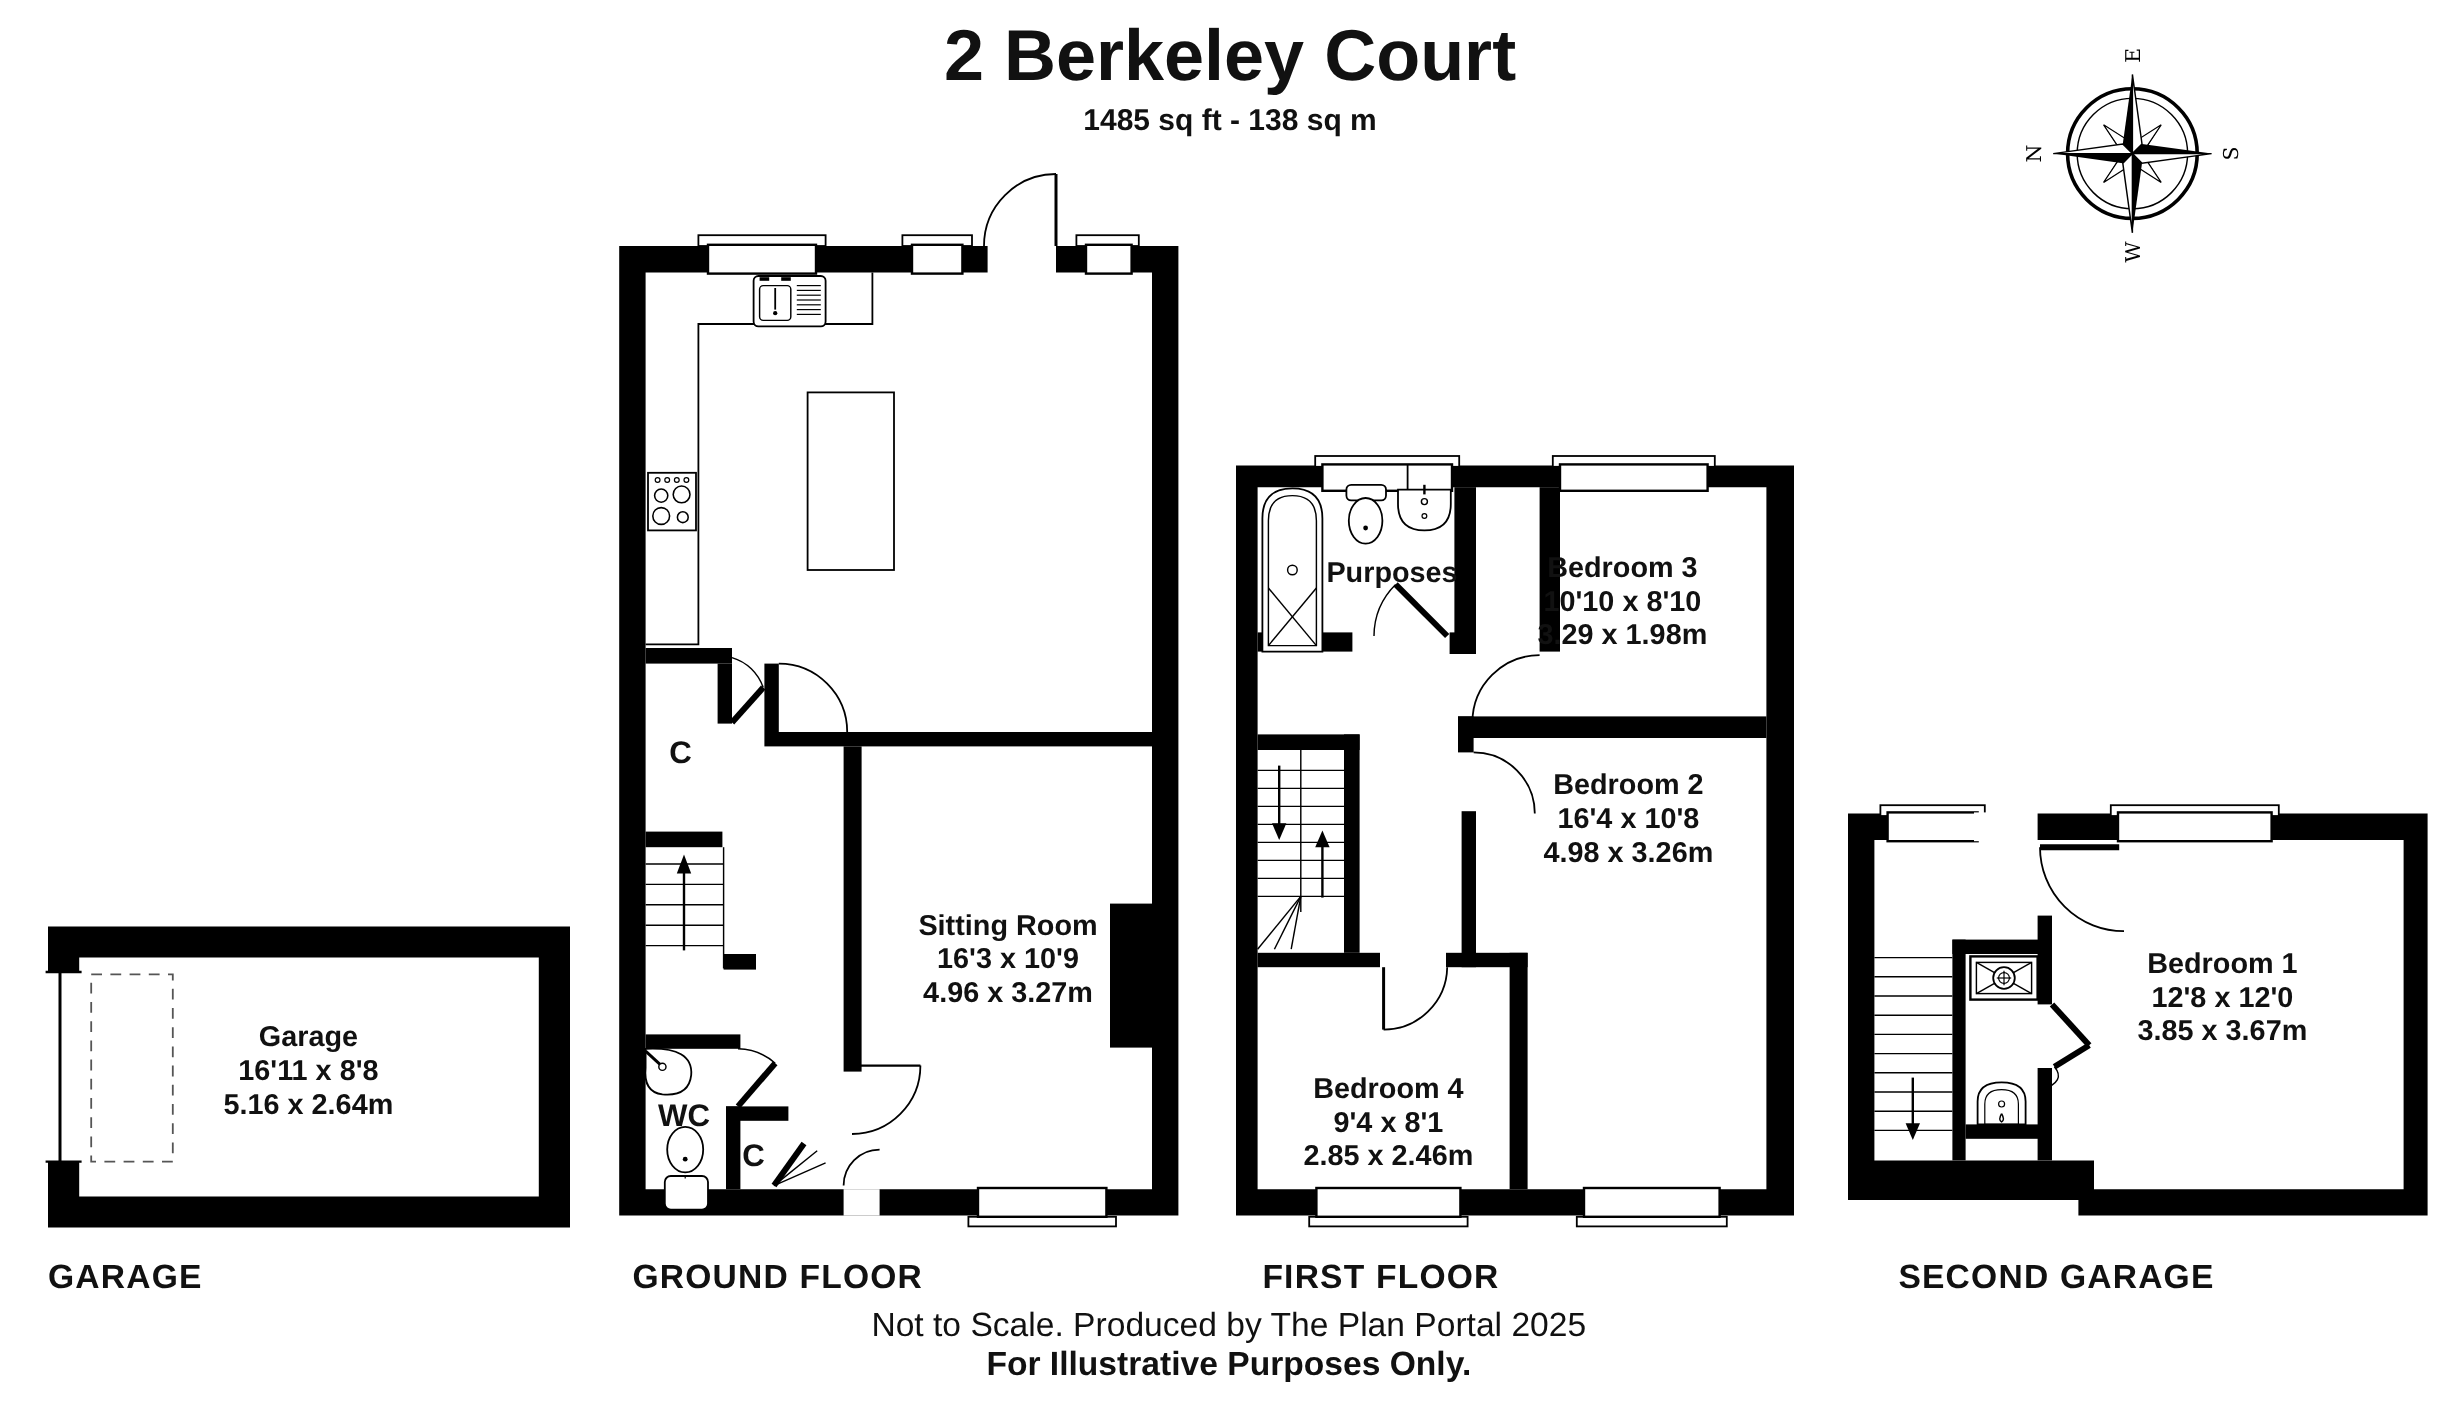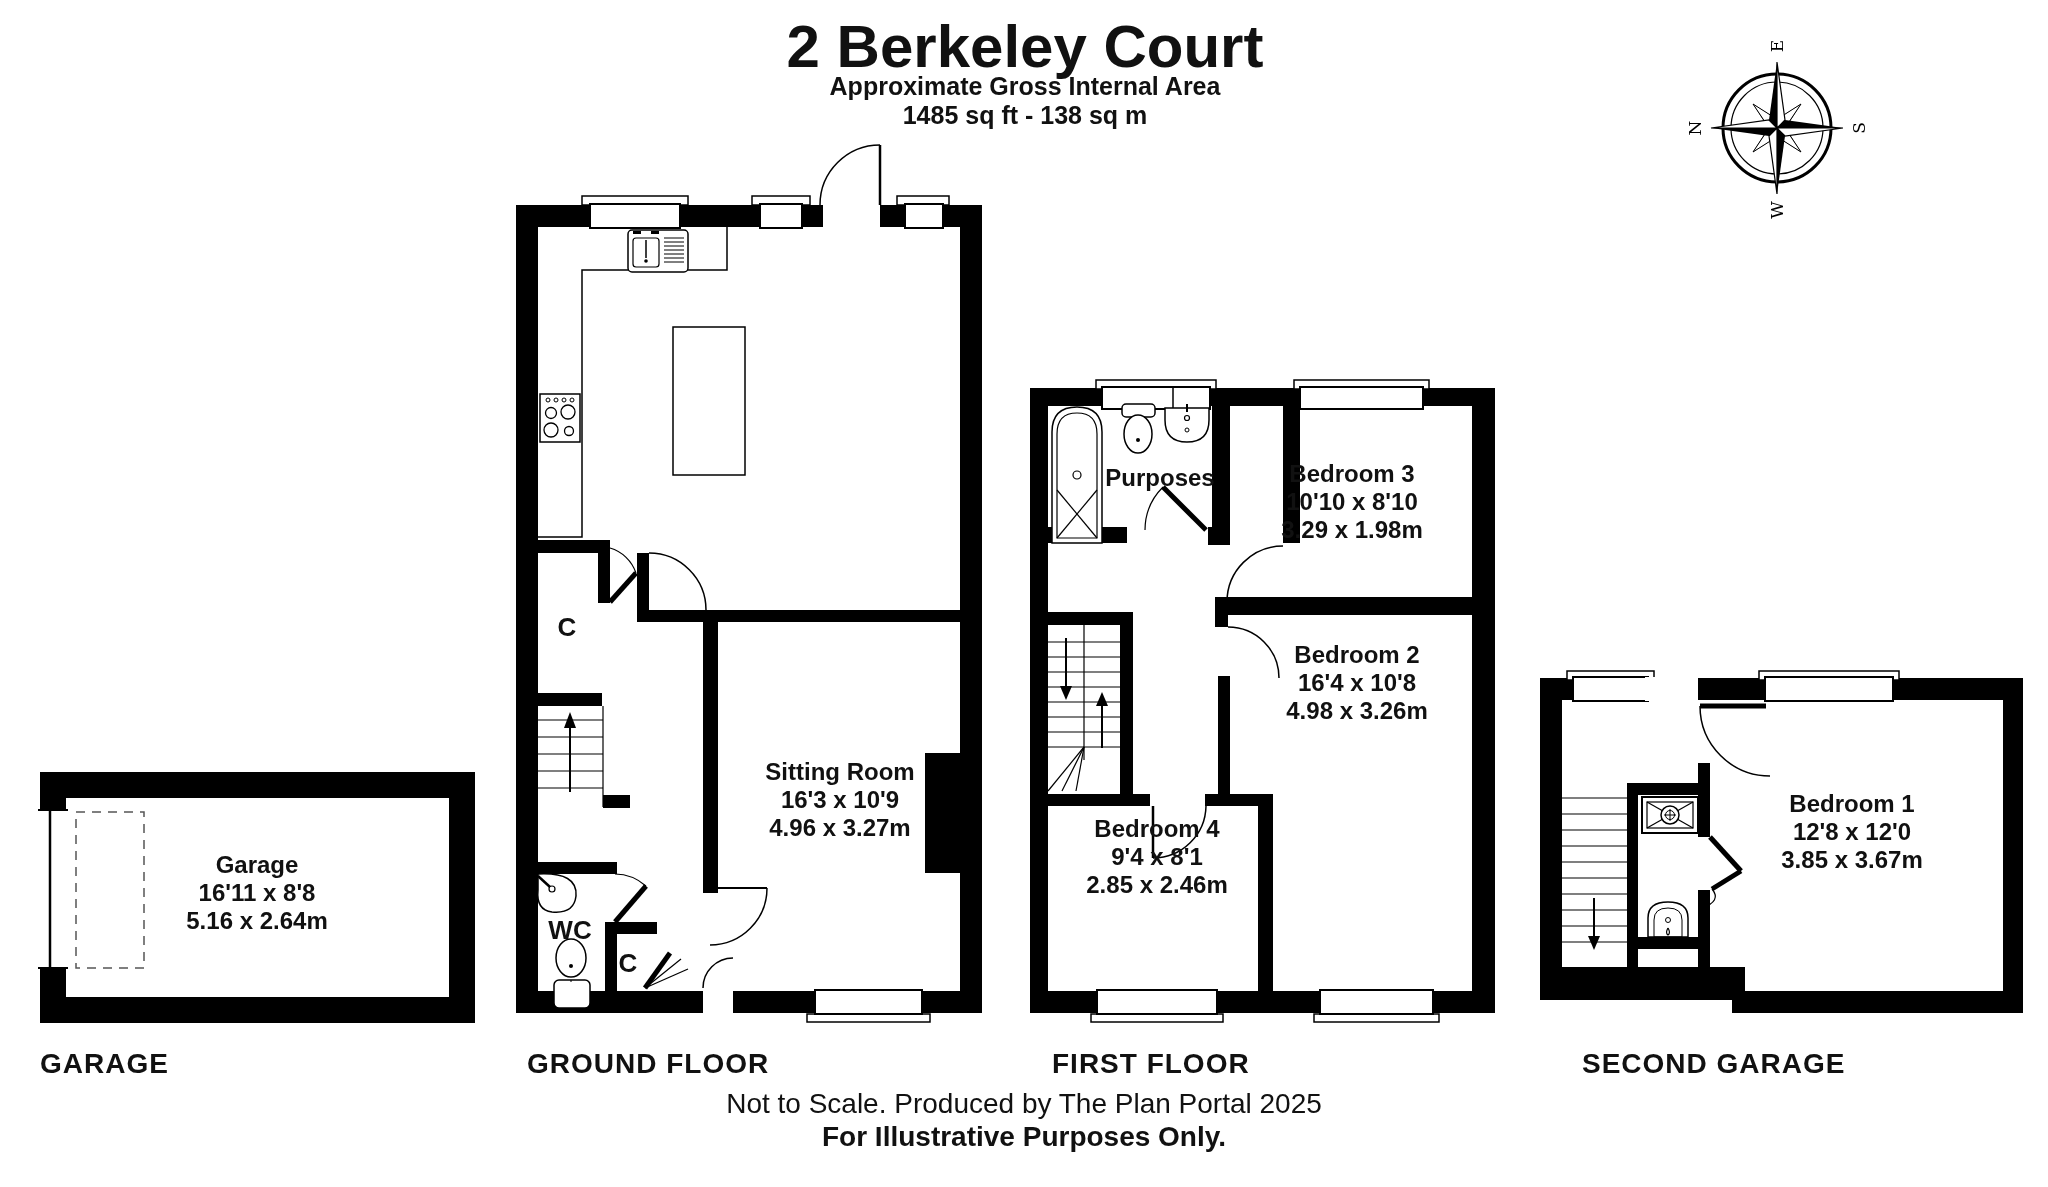--- a/index.html
+++ b/index.html
@@ -345,21 +345,20 @@
         <text x="1777" y="216" transform="rotate(-90 1777 210)">W</text>
         <text x="1695" y="134" transform="rotate(-90 1695 128)">N</text>
       </g>
     </g>
   </svg>
 
   <div class="abs center-block" style="left:1025px;top:47px;width:900px;">
     <div class="title-line1">2 Berkeley Court</div>
   </div>
   <div class="abs center-block" style="left:1025px;top:100px;width:900px;">
-    <div class="title-line2">Approximate Gross Internal Area</div>
     <div class="title-line3">1485 sq ft - 138 sq m</div>
   </div>
 
   <div class="abs center-block room-label" style="left:257px;top:893px;">
     <div class="rm-name">Garage</div>
     <div>16'11 x 8'8</div>
     <div>5.16 x 2.64m</div>
   </div>
 
 
@@ -382,21 +381,21 @@
     <div>10'10 x 8'10</div>
     <div>3.29 x 1.98m</div>
   </div>
 
   <div class="abs center-block room-label" style="left:1357px;top:683px;">
     <div class="rm-name">Bedroom 2</div>
     <div>16'4 x 10'8</div>
     <div>4.98 x 3.26m</div>
   </div>
 
-  <div class="abs center-block room-label" style="left:1157px;top:857px;">
+  <div class="abs center-block room-label" style="left:1157px;top:936px;">
     <div class="rm-name">Bedroom 4</div>
     <div>9'4 x 8'1</div>
     <div>2.85 x 2.46m</div>
   </div>
 
   <div class="abs center-block room-label" style="left:1852px;top:832px;">
     <div class="rm-name">Bedroom 1</div>
     <div>12'8 x 12'0</div>
     <div>3.85 x 3.67m</div>
   </div>

